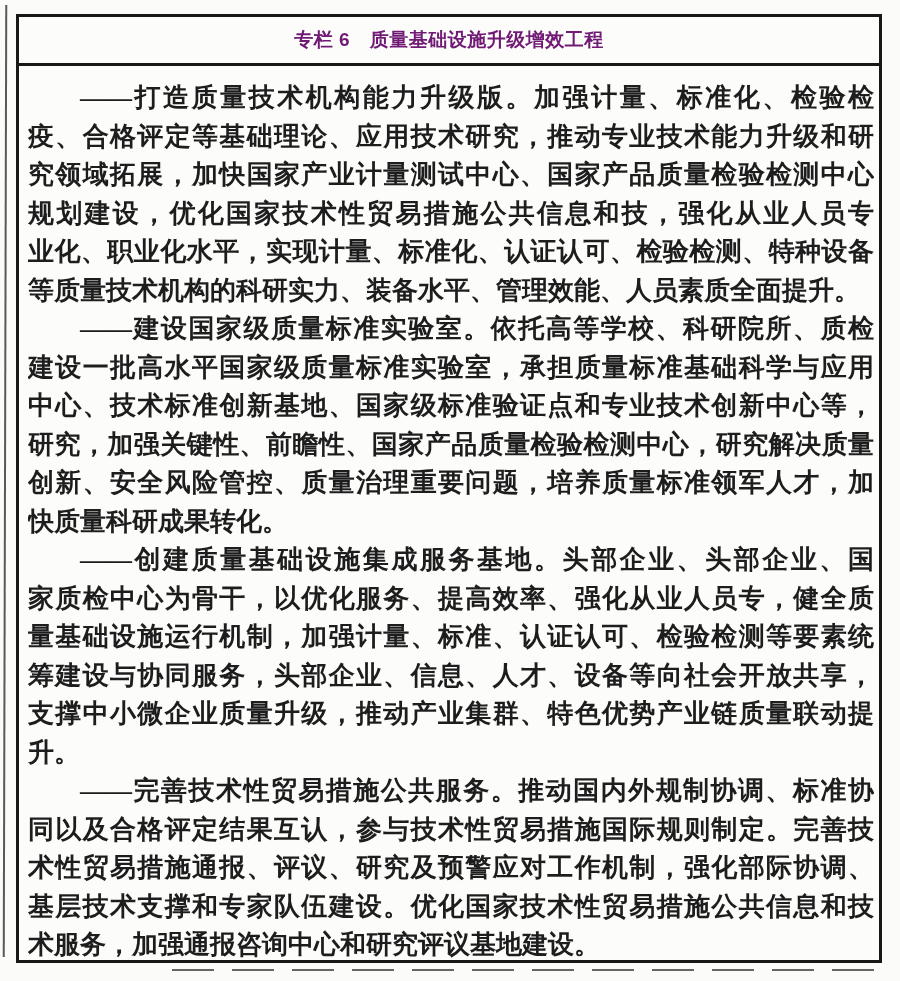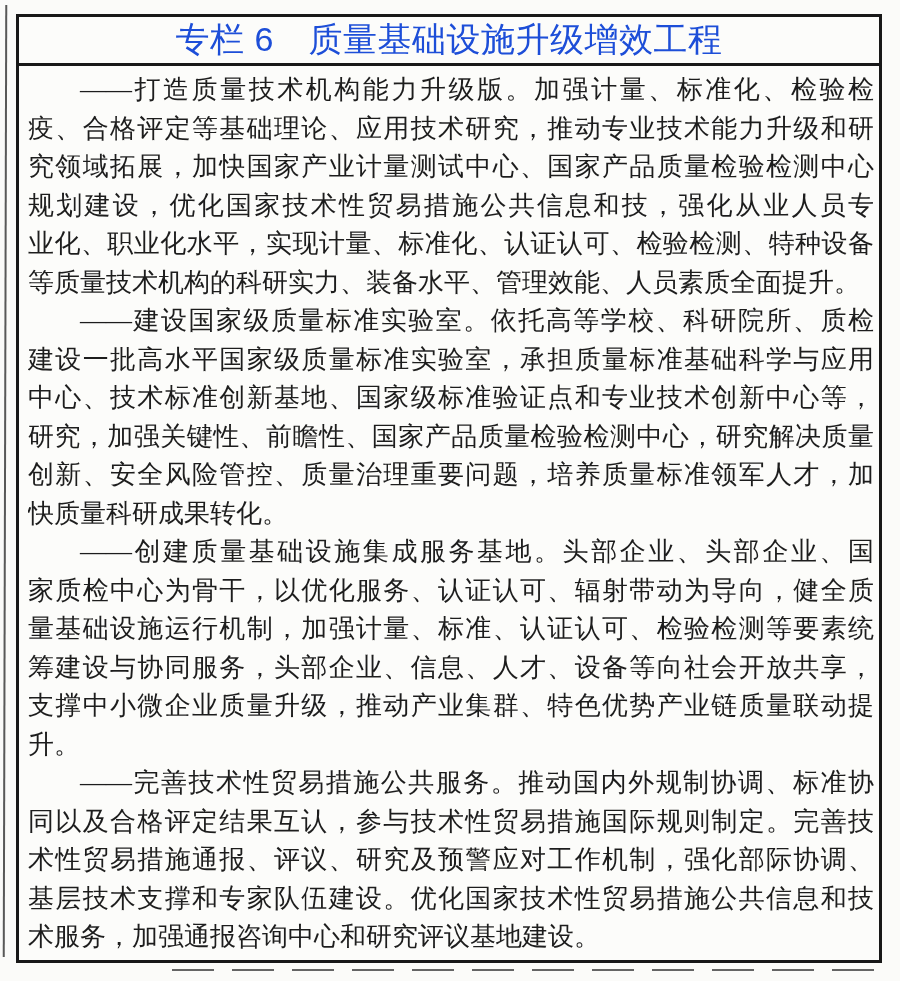--- a/index.html
+++ b/index.html
@@ -34,28 +34,29 @@
   }
   .column-header {
     height: 46px;
     border-bottom: 3px solid #181818;
     display: flex;
     align-items: center;
     justify-content: center;
   }
   .column-title {
     font-family: "Liberation Sans", sans-serif;
-    font-weight: 400;
-    font-size: 34px;
+    font-weight: 700;
+    font-size: 19px;
     letter-spacing: 0.5px;
-    color: #1d4ed8;
+    color: #701a75;
     white-space: pre;
   }
   .column-body {
-    padding: 5px 5px 0 9px;
+    padding: 13px 5px 0 9px;
+    font-weight: bold;
   }
   .paragraph { margin: 0; }
   .t-line {
     width: 846px;
     box-sizing: border-box;
     font-size: 26px;
     line-height: 38.5px;
     height: 38.5px;
     color: #1d1d1d;
     text-align: justify;
@@ -101,21 +102,21 @@
       <div class="t-line indent">——建设国家级质量标准实验室。依托高等学校、科研院所、质检</div>
       <div class="t-line">建设一批高水平国家级质量标准实验室，承担质量标准基础科学与应用</div>
       <div class="t-line">中心、技术标准创新基地、国家级标准验证点和专业技术创新中心等，</div>
       <div class="t-line">研究，加强关键性、前瞻性、国家产品质量检验检测中心，研究解决质量</div>
       <div class="t-line">创新、安全风险管控、质量治理重要问题，培养质量标准领军人才，加</div>
       <div class="t-line end">快质量科研成果转化。</div>
     </div>
 
     <div class="paragraph">
       <div class="t-line indent">——创建质量基础设施集成服务基地。头部企业、头部企业、国</div>
-      <div class="t-line">家质检中心为骨干，以优化服务、认证认可、辐射带动为导向，健全质</div>
+      <div class="t-line">家质检中心为骨干，以优化服务、提高效率、强化从业人员专，健全质</div>
       <div class="t-line">量基础设施运行机制，加强计量、标准、认证认可、检验检测等要素统</div>
       <div class="t-line">筹建设与协同服务，头部企业、信息、人才、设备等向社会开放共享，</div>
       <div class="t-line">支撑中小微企业质量升级，推动产业集群、特色优势产业链质量联动提</div>
       <div class="t-line end">升。</div>
     </div>
 
     <div class="paragraph">
       <div class="t-line indent">——完善技术性贸易措施公共服务。推动国内外规制协调、标准协</div>
       <div class="t-line">同以及合格评定结果互认，参与技术性贸易措施国际规则制定。完善技</div>
       <div class="t-line">术性贸易措施通报、评议、研究及预警应对工作机制，强化部际协调、</div>

